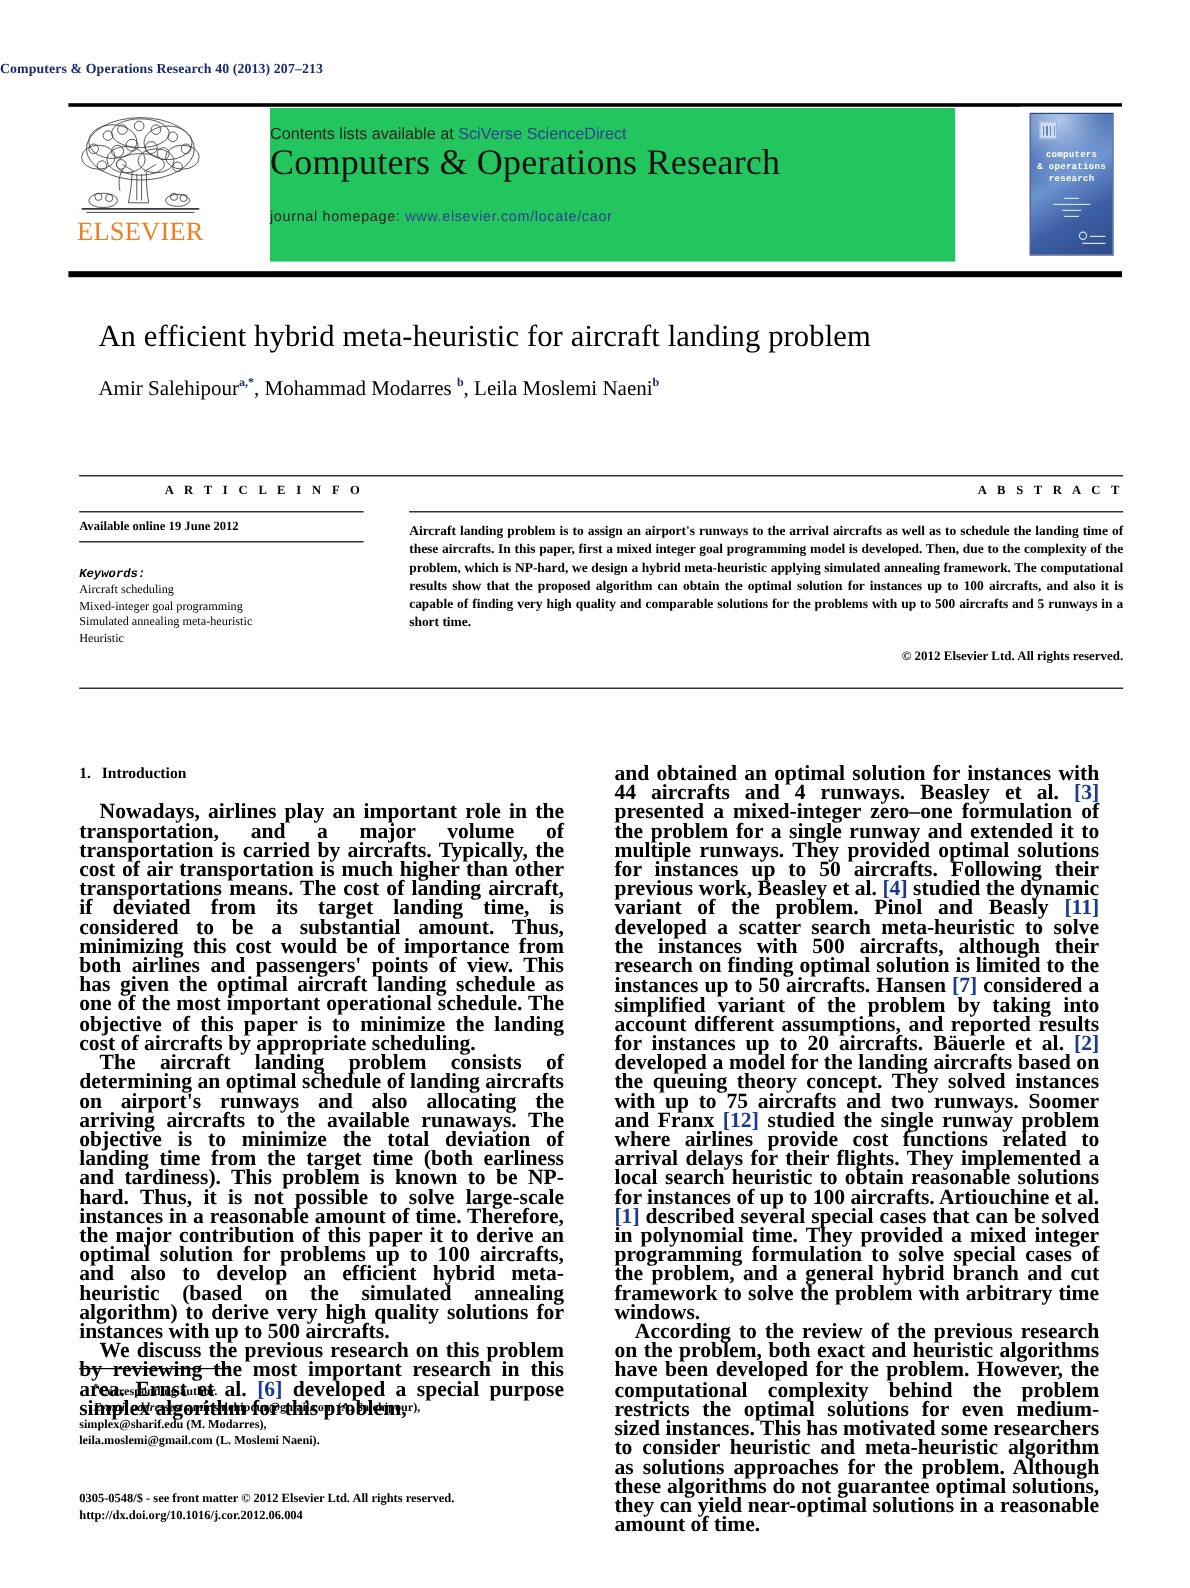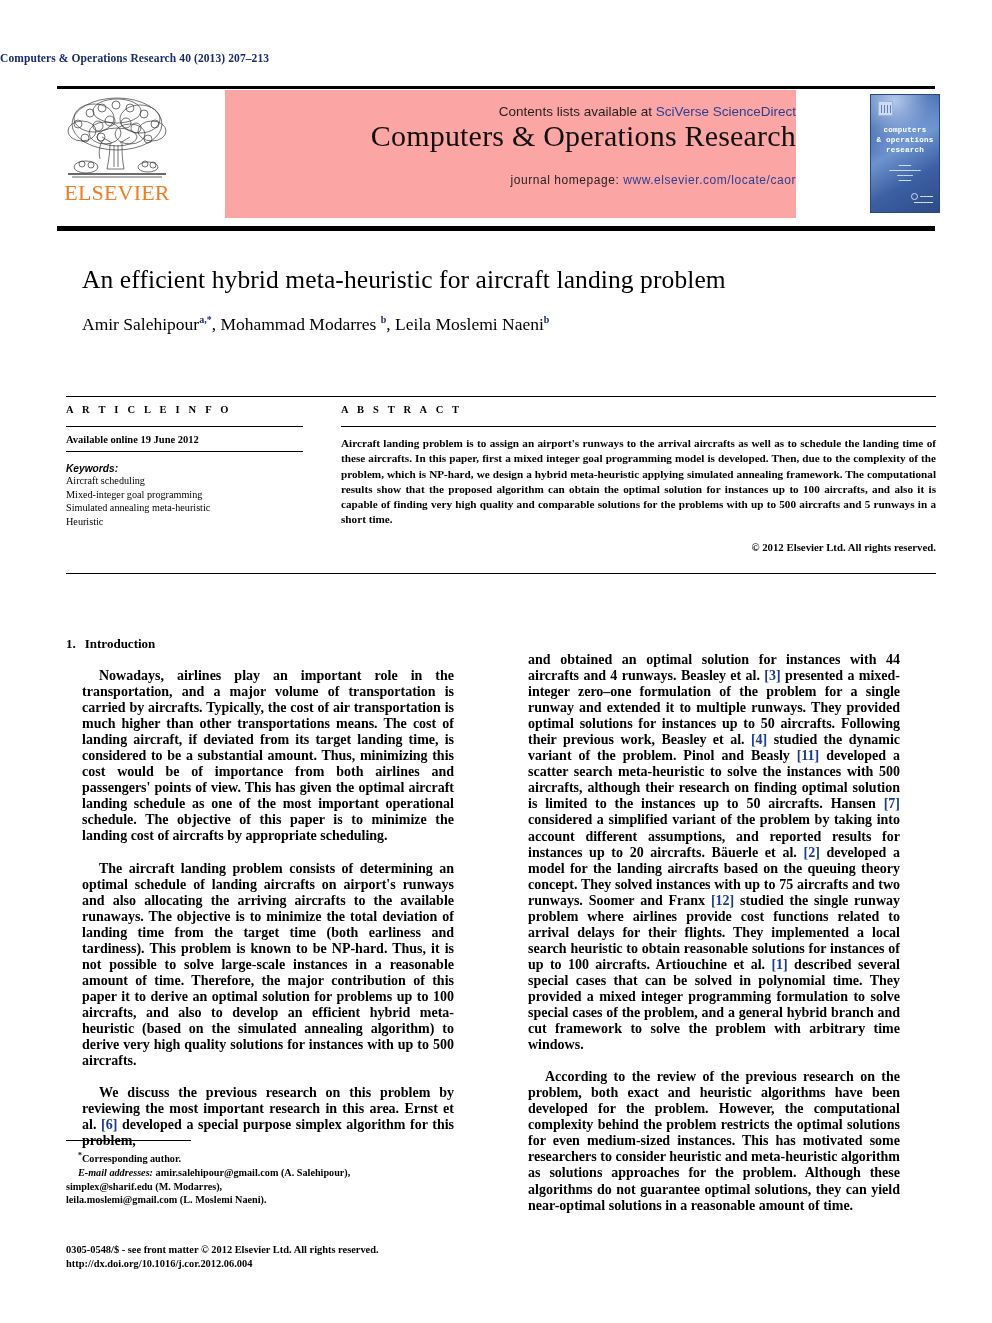--- a/index.html
+++ b/index.html
@@ -60,22 +60,22 @@
     color: #ef7d22;
     font-family: "Liberation Serif", serif;
     font-size: 22px;
     letter-spacing: 0.2px;
     font-weight: 400;
   }
   .banner {
     position: absolute;
     left: 168px; top: 4px;
     width: 571px; height: 128px;
-    background: #fca5a5;
-    text-align: right;
+    background: #22c55e;
+    text-align: left;
   }
   .banner-contents {
     margin-top: 14px;
     font-family: "Liberation Sans", sans-serif;
     font-size: 13.5px;
     color: #221f1f;
   }
   .banner-contents .sd-link {
     color: #2b3f91;
   }
@@ -101,21 +101,20 @@
     width: 85px; height: 129px;
     background: #ffffff;
   }
   .cover-inner {
     position: absolute;
     left: 8px; top: 5px;
     width: 70px; height: 119px;
     background: linear-gradient(150deg,#4a6fb0 0%, #3f63a8 22%, #6d93cf 45%, #3c5fa4 70%, #2d4a87 100%);
     border: 1px solid #2b477f;
     overflow: hidden;
-    margin-left: 12px;
   }
   .cover-glow {
     position: absolute;
     left: -18px; top: -30px;
     width: 92px; height: 90px;
     background: radial-gradient(ellipse at 45% 40%, rgba(210,228,252,0.78) 0%, rgba(150,185,235,0.30) 48%, rgba(60,95,164,0) 72%);
   }
   .cover-elsevier-mark {
     position: absolute;
     left: 7px; top: 6px;
@@ -228,36 +227,37 @@
   }
   .ia-col-right {
     position: absolute; left: 275px; top: 0; width: 595px;
   }
   .section-kicker {
     font-family: "Liberation Serif", serif;
     font-weight: bold;
     font-size: 10.5px;
     letter-spacing: 3.2px;
     color: #000;
+    text-align: right;
   }
   .kicker-rule {
     margin-top: 11px;
     border-top: 1px solid #000;
   }
   .avail-online {
     margin-top: 7px;
     padding-bottom: 6px;
     border-bottom: 1px solid #000;
     font-family: Liberation Serif, serif;
     font-weight: bold;
     font-size: 10.5px;
   }
   .kw-head {
-    margin-top: 11px;
-    font-family: Liberation Sans, sans-serif;
+    margin-top: 22px;
+    font-family: Liberation Mono, monospace;
     font-weight: bold;
     font-style: italic;
     font-size: 10.2px;
   }
   .kw-item {
     font-family: "Liberation Serif", serif;
     font-weight: normal;
     font-size: 10.2px;
     line-height: 13.5px;
   }
@@ -294,24 +294,24 @@
 
   h2.sec-title {
     margin: 0 0 16px 0;
     font-family: "Liberation Serif", serif;
     font-weight: bold;
     font-size: 13px;
   }
   h2.sec-title .num { margin-right: 9px; }
 
   p.body-p {
-    margin: 16px;
-    font-family: "Liberation Serif", serif;
-    font-weight: bold;
-    font-size: 14px;
+    margin: 0;
+    font-family: "Liberation Serif", serif;
+    font-weight: bold;
+    font-size: 18px;
     line-height: 16.05px;
     text-align: justify;
     text-indent: 17px;
     color: #000;
   }
   p.body-p.cont { text-indent: 0; }
   .ref { color: #1a3a8f; }
 
   
   .footnote-area {

